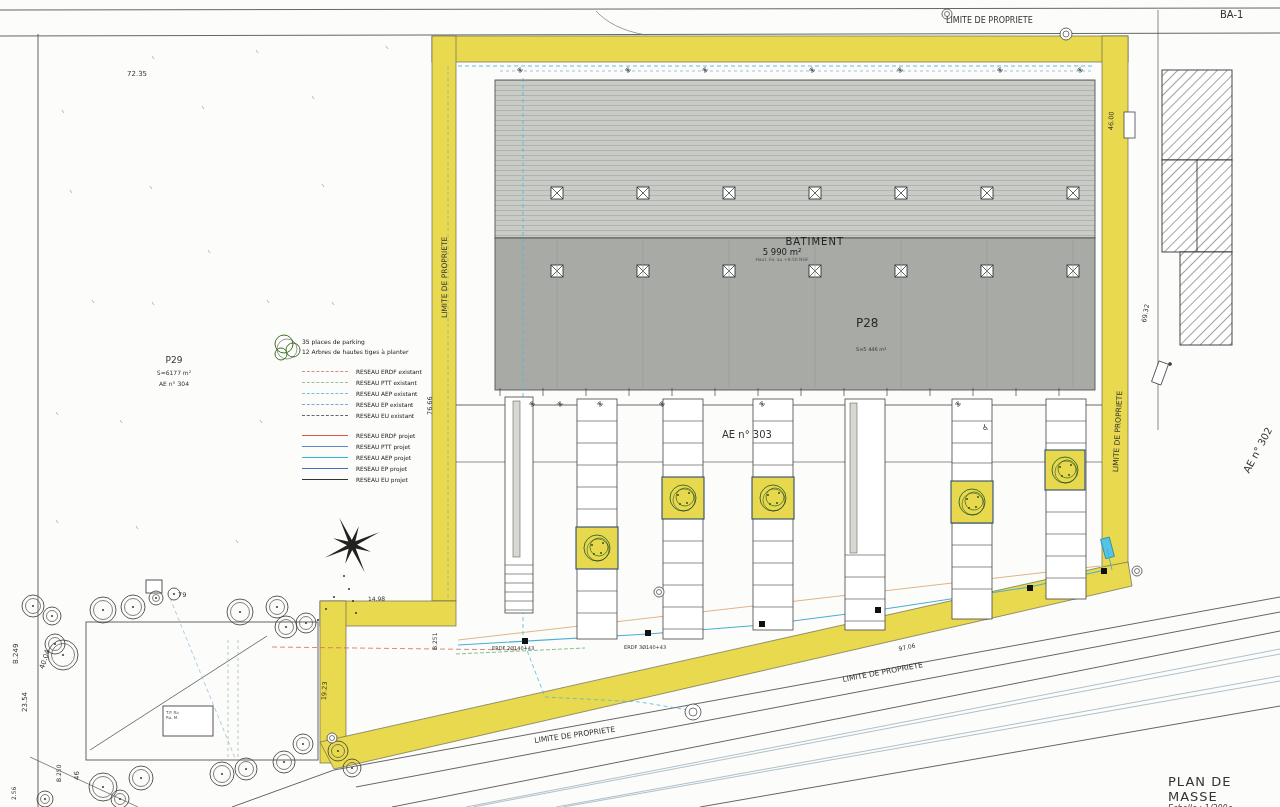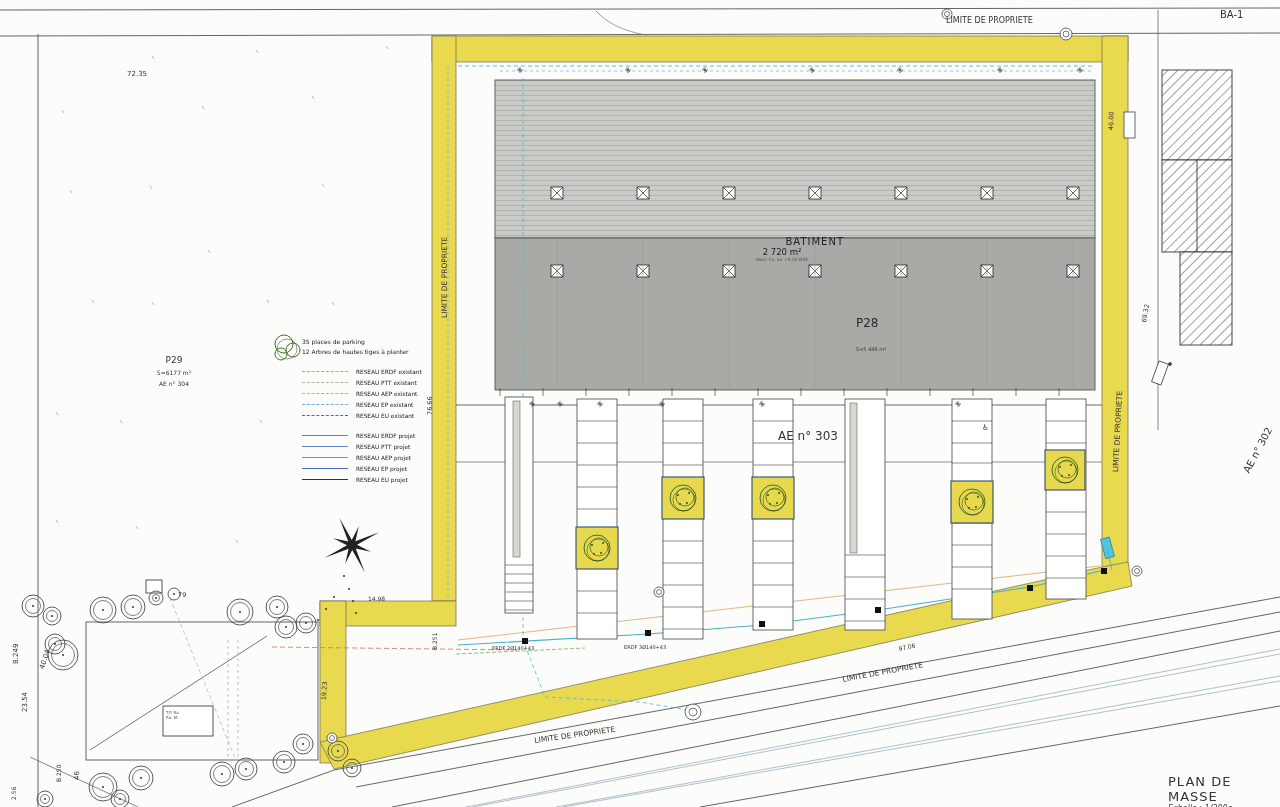--- a/index.html
+++ b/index.html
@@ -426,36 +426,36 @@
         <line x1="136" y1="526" x2="138" y2="529" stroke="#999" stroke-width="0.7"></line>
         <line x1="236" y1="540" x2="238" y2="543" stroke="#999" stroke-width="0.7"></line>
         <line x1="208" y1="250" x2="210" y2="253" stroke="#999" stroke-width="0.7"></line>
         <line x1="120" y1="420" x2="122" y2="423" stroke="#999" stroke-width="0.7"></line>
         <line x1="260" y1="420" x2="262" y2="423" stroke="#999" stroke-width="0.7"></line>
       </g>
 </svg>
 
 <div class="blk" style="left:720px;top:236px;width:124px;">
   <div class="bld-name">BATIMENT</div>
-  <div class="bld-area">2 720 m²</div>
+  <div class="bld-area">5 990 m²</div>
   <div class="bld-sub">Haut. Fa. au +8.50 NGF</div>
 </div>
 
 <div class="p28blk" style="left:856px;top:316px;">
   <div style="font-size:12px;color:#2a2a2a;">P28</div>
   <div style="font-size:5px;color:#3a3a3a;margin-top:16px;">S=5 446 m²</div>
 </div>
 
 <div class="blk" style="left:134px;top:355px;width:80px;">
   <div class="p29-name">P29</div>
   <div class="p29-sub">S=6177 m²</div>
   <div class="p29-sub">AE n° 304</div>
 </div>
 
-<div class="ann" style="left:778px;top:430px;font-size:12px;">AE n° 303</div>
+<div class="ann" style="left:722px;top:430px;font-size:10px;">AE n° 303</div>
 
 <div class="legend">
   <div class="lnote">35 places de parking</div>
   <div class="lnote">12 Arbres de hautes tiges à planter</div>
   <div class="lgroup" id="legend-existant">
         <div class="lrow">
           <div class="lswatch" style="border-top-style: dashed; border-top-color: rgb(217, 140, 126);"></div>
           <div class="llabel">RESEAU ERDF existant</div>
         </div>
         <div class="lrow">

